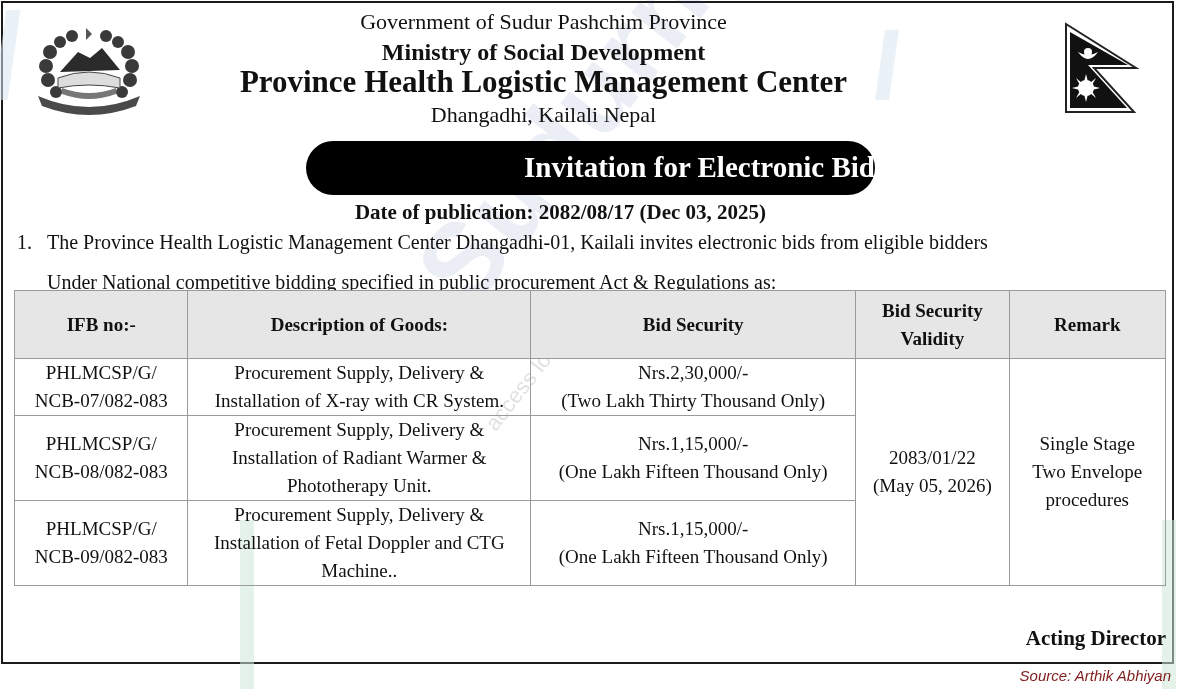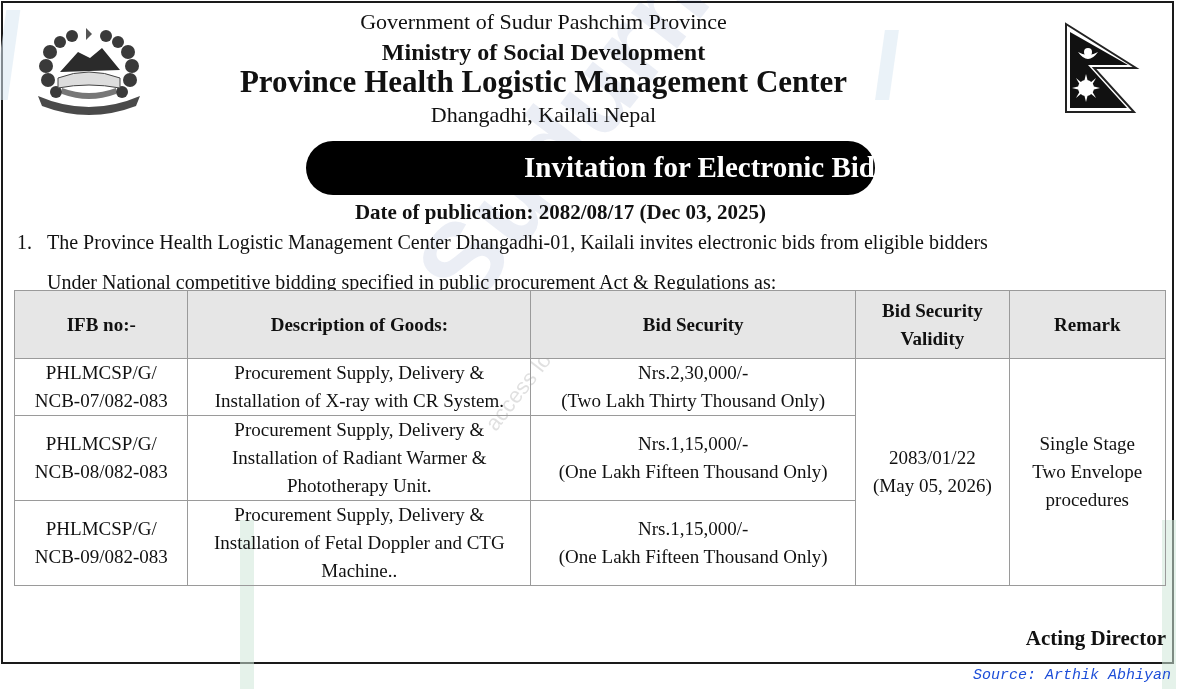--- a/index.html
+++ b/index.html
@@ -32,22 +32,22 @@
   .p2 { top: 574px; }
   .indent { padding-left: 30px; margin-top: 12px; }
   table.bids { position: absolute; left: 14px; top: 290px; width: 1152px; border-collapse: collapse;
                font-size: 19px; }
   table.bids th, table.bids td { border: 1px solid #9a9a9a; text-align: center; vertical-align: middle;
                padding: 0 4px; line-height: 28px; }
   table.bids th { background: #e6e6e6; font-weight: bold; height: 67px; }
   .c1 { width: 165px; } .c2 { width: 336px; } .c3 { width: 318px; } .c4 { width: 145px; } .c5 { width: 148px; }
   .r1 td { height: 49px; } .r2 td { height: 78px; } .r3 td { height: 78px; }
   .signoff { position: absolute; right: 15px; top: 626px; font-size: 21px; font-weight: bold; }
-  .source { position: absolute; right: 10px; top: 667px; font-family: Liberation Mono, monospace;
-            font-style: italic; font-size: 15px; color: #1d4ed8; }
+  .source { position: absolute; right: 10px; top: 667px; font-family: Liberation Sans, sans-serif;
+            font-style: italic; font-size: 15px; color: #7f1d1d; }
 </style>
 </head>
 <body>
 
 <div class="frame"></div>
 
 <div class="wm-stroke" style="left:0;top:10px;width:14px;height:90px;transform:skewX(-8deg);"></div>
 <div class="wm-stroke" style="left:880px;top:30px;width:14px;height:70px;transform:skewX(-8deg);"></div>
 <div class="wm-stroke" style="left:240px;top:520px;width:14px;height:169px;background:#cfe8d8;"></div>
 <div class="wm-stroke" style="left:1162px;top:520px;width:14px;height:169px;background:#cfe8d8;"></div>

